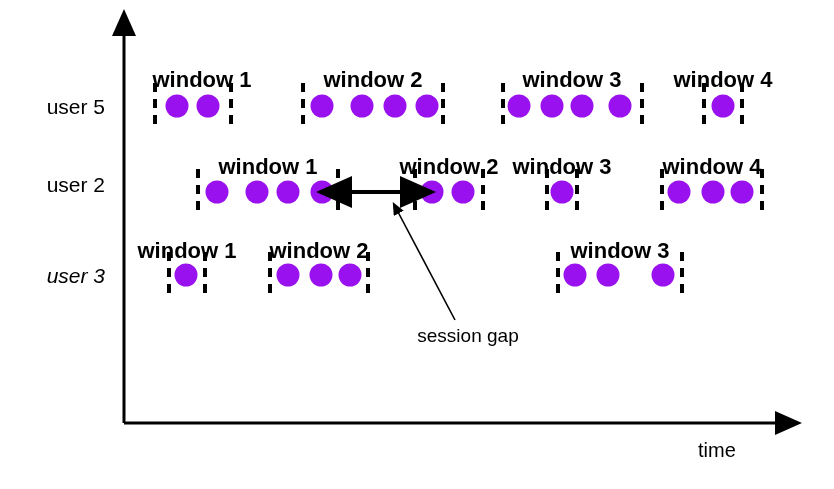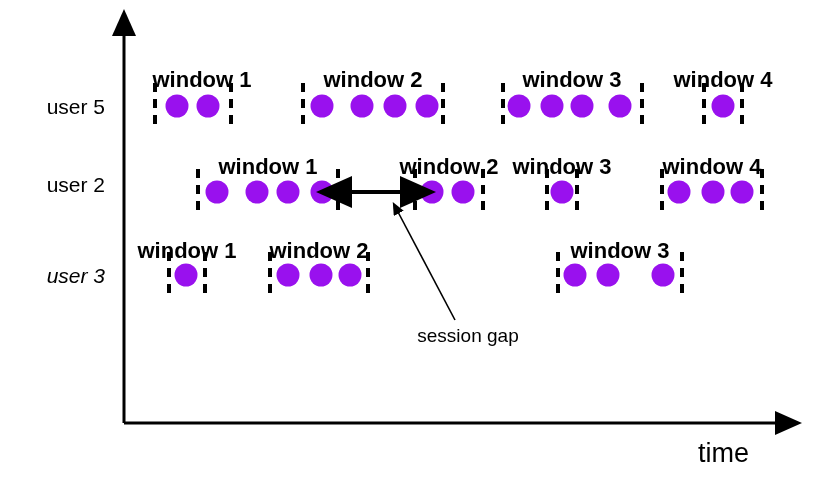--- a/index.html
+++ b/index.html
@@ -41,21 +41,21 @@
     text-align: right;
     transform: translateX(-50%);
     font-weight: bold;
   }
   .annotation-label {
     font-size: 19px;
     text-align: center;
     transform: translateX(-50%);
   }
   .axis-label {
-    font-size: 27px;
+    font-size: 20px;
   }
 </style>
 </head>
 <body>
 
 <div id="stage">
 
   <svg id="diagram-svg" viewBox="0 0 834 489" xmlns="http://www.w3.org/2000/svg">
     <defs>
       <marker id="arrowEnd" markerWidth="10" markerHeight="10" refX="1" refY="4" orient="auto" markerUnits="strokeWidth">

